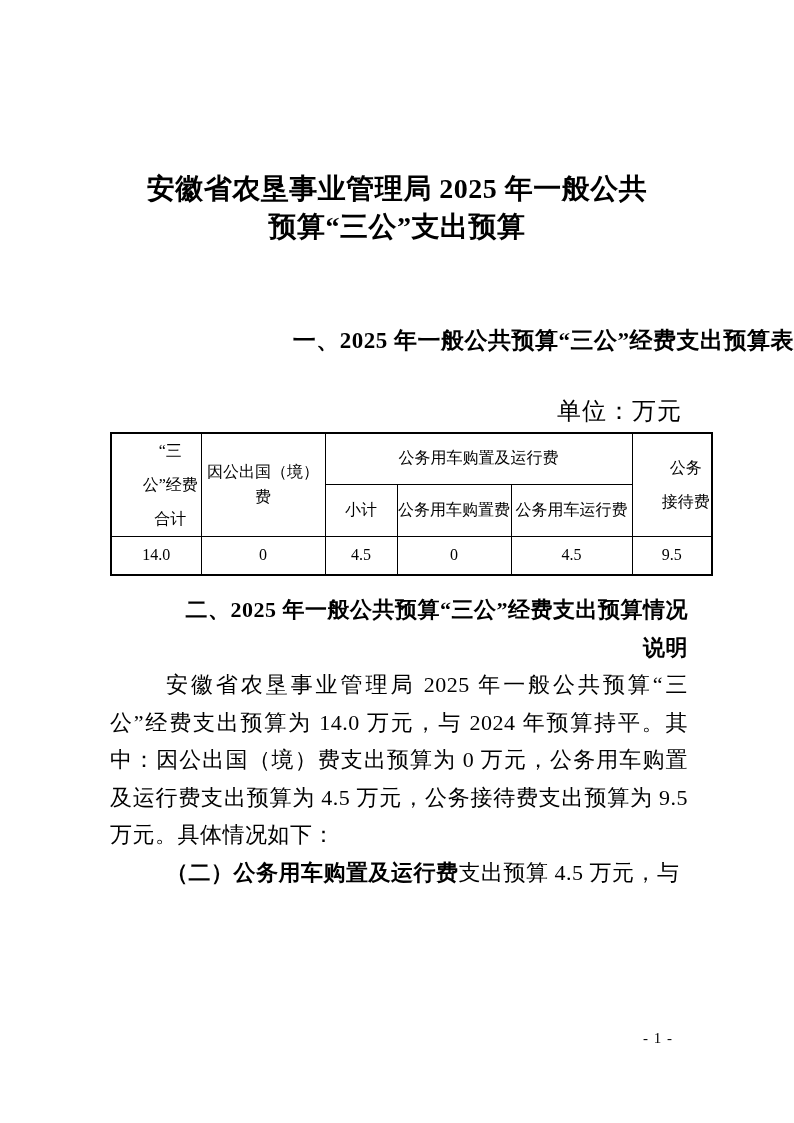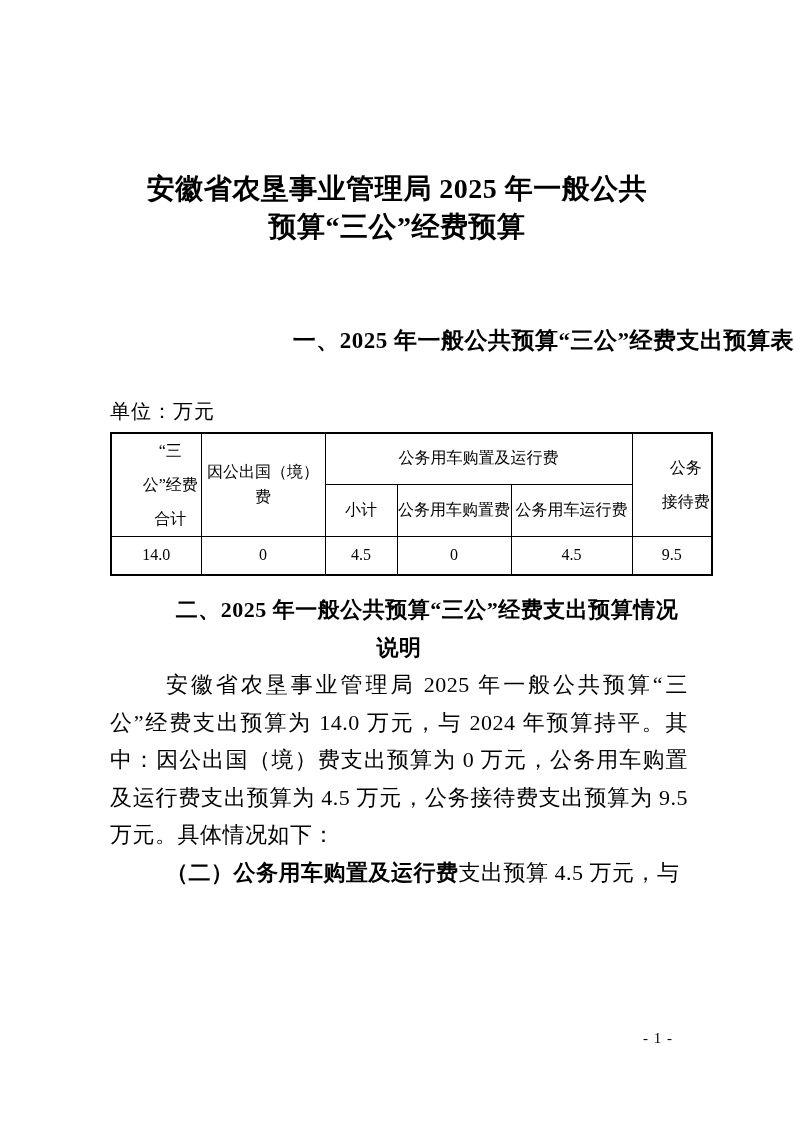--- a/index.html
+++ b/index.html
@@ -26,22 +26,22 @@
   .sec1-heading {
     position: absolute; top: 327px; left: 0; width: 100%;
     text-align: right;
     font-weight: bold;
     font-size: 23px;
     line-height: 28px;
     letter-spacing: 0.5px;
   }
   .unit-label {
     position: absolute; top: 398px; left: 110px; width: 576px;
-    text-align: left;
-    font-size: 20px;
+    text-align: right;
+    font-size: 24px;
     line-height: 26px;
     padding-right: 4px;
     letter-spacing: 1px;
   }
   table.budget-table {
     position: absolute; left: 110px; top: 432px;
     width: 601px;
     border-collapse: collapse;
     table-layout: fixed;
     border: 2px solid #000;
@@ -65,39 +65,39 @@
   .body-text {
     position: absolute; left: 110px; top: 591px; width: 578px;
     font-size: 22px;
     line-height: 37.5px;
     letter-spacing: 0.5px;
     text-align: justify;
   }
   .sec2-heading {
     font-weight: bold;
     text-indent: 56px;
-    text-align: center;
+    text-align: right;
   }
   .body-text p { text-indent: 56px; }
   .body-text b { font-weight: bold; }
   .page-number {
     position: absolute; top: 1029px; right: 121px;
     font-size: 15px;
     line-height: 18px;
     letter-spacing: 1px;
   }
 </style>
 </head>
 <body>
 
 <div class="page">
 
   <div class="doc-title">
     <div>安徽省农垦事业管理局 2025 年一般公共</div>
-    <div>预算“三公”经费预算</div>
+    <div>预算“三公”支出预算</div>
   </div>
 
   <div class="sec1-heading">一、2025 年一般公共预算“三公”经费支出预算表</div>
 
   <div class="unit-label">单位：万元</div>
 
   <table class="budget-table">
     <colgroup>
       <col style="width:90px">
       <col style="width:124px">

